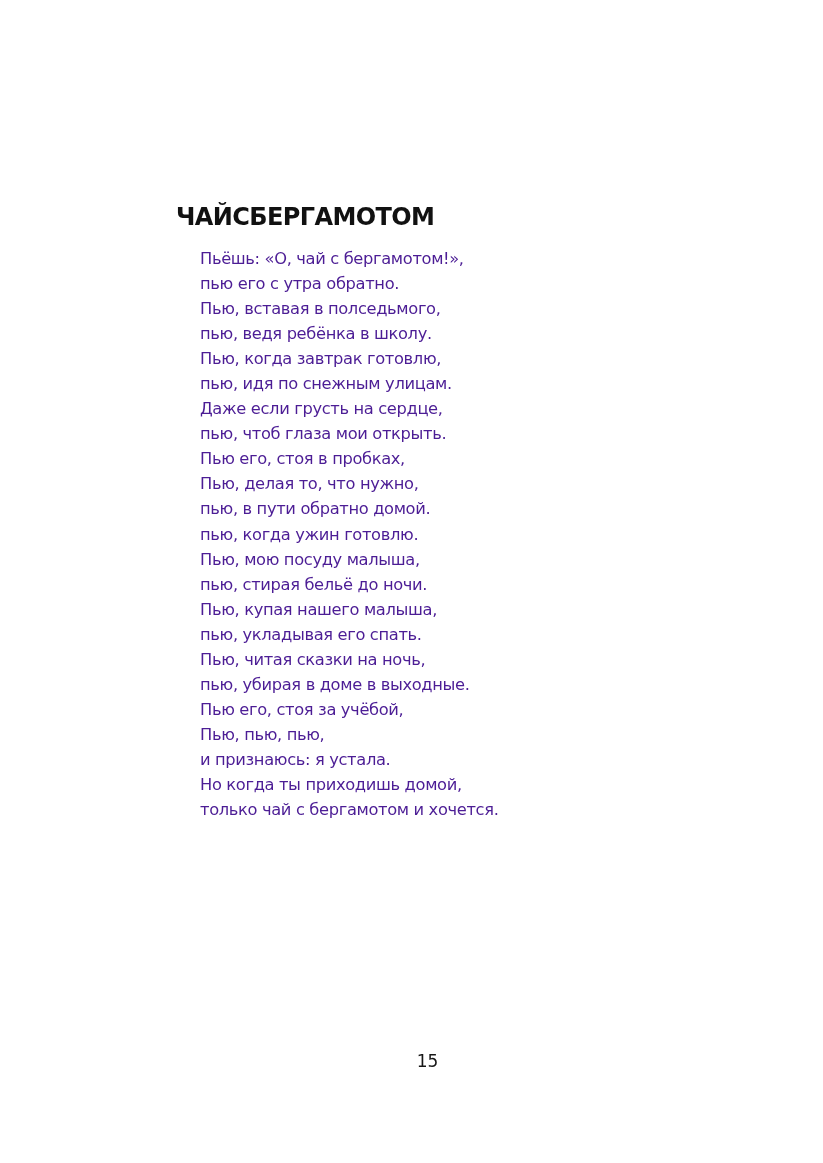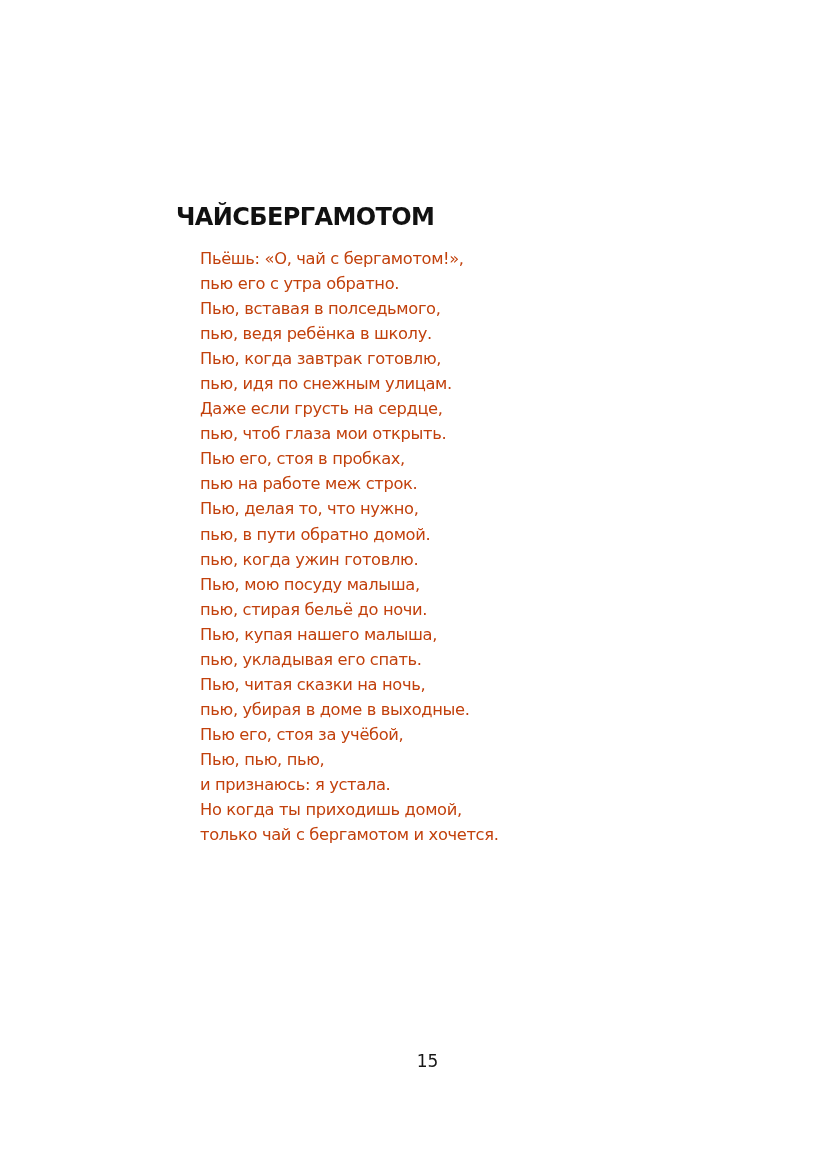--- a/index.html
+++ b/index.html
@@ -42,21 +42,21 @@
       padding: 0;
       list-style: none;
     }
     .poem li {
       font-family: "DejaVu Sans", sans-serif;
       font-size: 16.3px;
       line-height: 25.05px;
       height: 25.05px;
       letter-spacing: -0.35px;
       white-space: nowrap;
-      color: #c2410c;
+      color: #4c1d95;
     }
     .page-number {
       position: absolute;
       left: 0;
       width: 855px;
       top: 1050px;
       text-align: center;
       font-family: "DejaVu Sans", sans-serif;
       font-size: 17px;
       line-height: 22px;
@@ -72,21 +72,20 @@
   <ul class="poem">
     <li>Пьёшь: «О, чай с бергамотом!»,</li>
     <li>пью его с утра обратно.</li>
     <li>Пью, вставая в полседьмого,</li>
     <li>пью, ведя ребёнка в школу.</li>
     <li>Пью, когда завтрак готовлю,</li>
     <li>пью, идя по снежным улицам.</li>
     <li>Даже если грусть на сердце,</li>
     <li>пью, чтоб глаза мои открыть.</li>
     <li>Пью его, стоя в пробках,</li>
-    <li>пью на работе меж строк.</li>
     <li>Пью, делая то, что нужно,</li>
     <li>пью, в пути обратно домой.</li>
     <li>пью, когда ужин готовлю.</li>
     <li>Пью, мою посуду малыша,</li>
     <li>пью, стирая бельё до ночи.</li>
     <li>Пью, купая нашего малыша,</li>
     <li>пью, укладывая его спать.</li>
     <li>Пью, читая сказки на ночь,</li>
     <li>пью, убирая в доме в выходные.</li>
     <li>Пью его, стоя за учёбой,</li>

